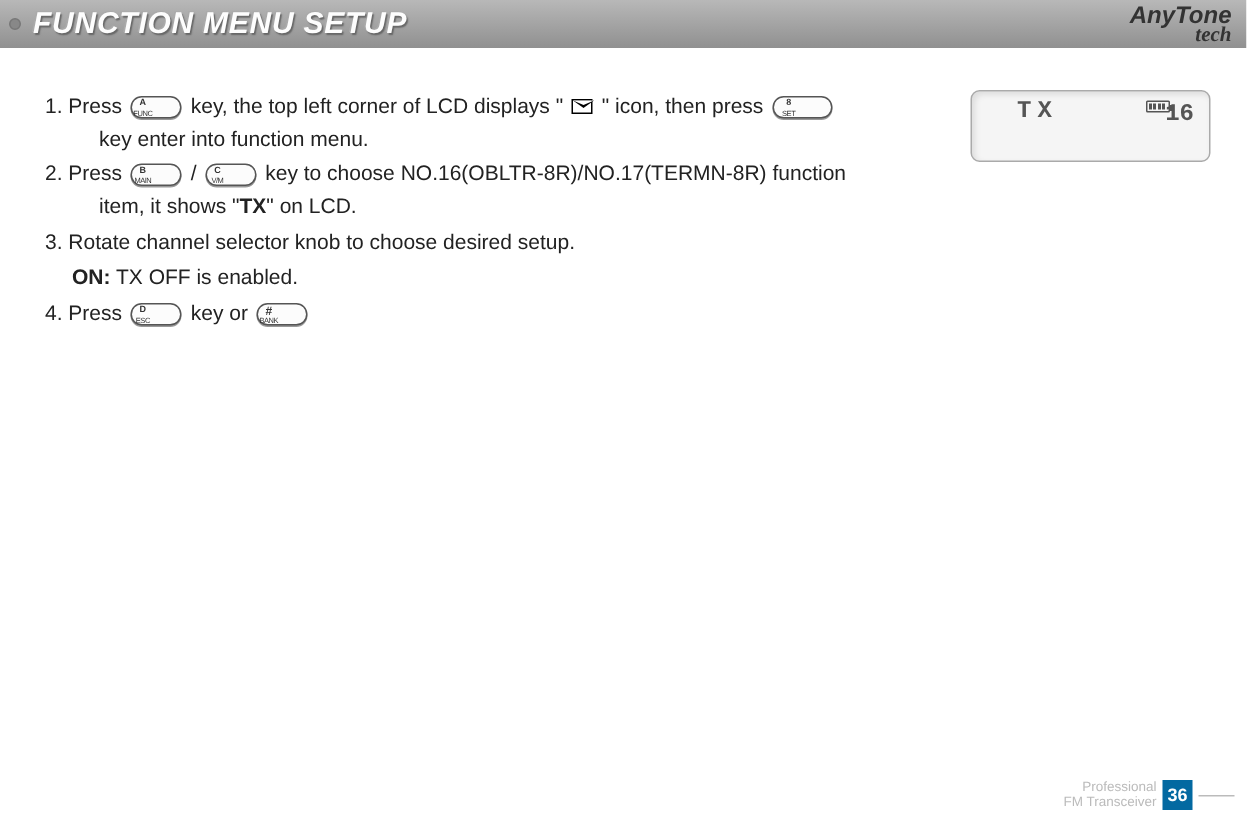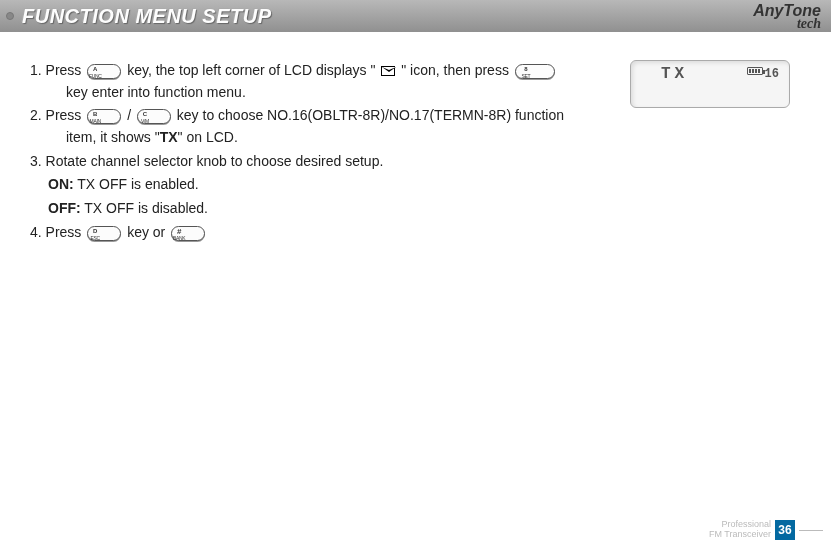--- a/index.html
+++ b/index.html
@@ -27,21 +27,21 @@
 .brand {
   position: absolute;
   right: 10px;
   top: 2px;
   text-align: right;
 }
 .brand-main { font-size: 16px; font-style: italic; font-weight: bold; color: #333; }
 .brand-sub { font-size: 14px; font-style: italic; font-weight: bold; color: #333; font-family: cursive; margin-top: -4px; margin-left: 44px; }
 
 .content {
-  padding: 28px 41px 0 30px;
+  padding: 28px 24px 0 30px;
   display: flex;
   gap: 24px;
 }
 .text-col { flex: 1; font-size: 14px; color: #222; line-height: 1.55; }
 .text-col ol { list-style: none; }
 .text-col li { margin-bottom: 2px; padding-left: 18px; text-indent: -18px; }
 .sub { padding-left: 18px; text-indent: 0; margin-bottom: 2px; }
 .strong { font-weight: bold; }
 
 .keycap {
@@ -111,21 +111,21 @@
   color: #555;
   letter-spacing: 4px;
 }
 .lcd-line1 { padding-left: 22px; }
 .lcd-line2 { padding-left: 36px; }
 .lcd-num {
   position: absolute;
   top: 6px;
   right: 10px;
   font-family: "Courier New", monospace;
-  font-size: 12px;
+  font-size: 16px;
   color: #555;
   font-weight: bold;
 }
 .lcd-batt {
   position: absolute;
   top: 6px;
   right: 26px;
   width: 16px;
   height: 8px;
   border: 1px solid #555;
@@ -190,21 +190,20 @@
         <span class="keycap"><span class="top">B</span><span class="bot">MAIN</span></span>
         <span> / </span>
         <span class="keycap"><span class="top">C</span><span class="bot">V/M</span></span>
         <span> key to choose NO.16(OBLTR-8R)/NO.17(TERMN-8R) function</span>
         <div class="sub">
           <span>item, it shows "</span><span class="strong">TX</span><span>" on LCD.</span>
         </div>
       </li>
       <li>3. Rotate channel selector knob to choose desired setup.</li>
       <div class="sub"><span class="strong">ON:</span><span> TX OFF is enabled.</span></div>
-      <div class="sub"><span class="strong">OFF:</span><span> TX OFF is disabled.</span></div>
       <li>
         <span>4. Press </span>
         <span class="keycap"><span class="top">D</span><span class="bot">ESC</span></span>
         <span> key or </span>
         <span class="keycap hash"><span class="top">#</span><span class="bot">BANK</span></span>
       </li>
     </ol>
   </div>
 
   <div class="lcd-panel">

